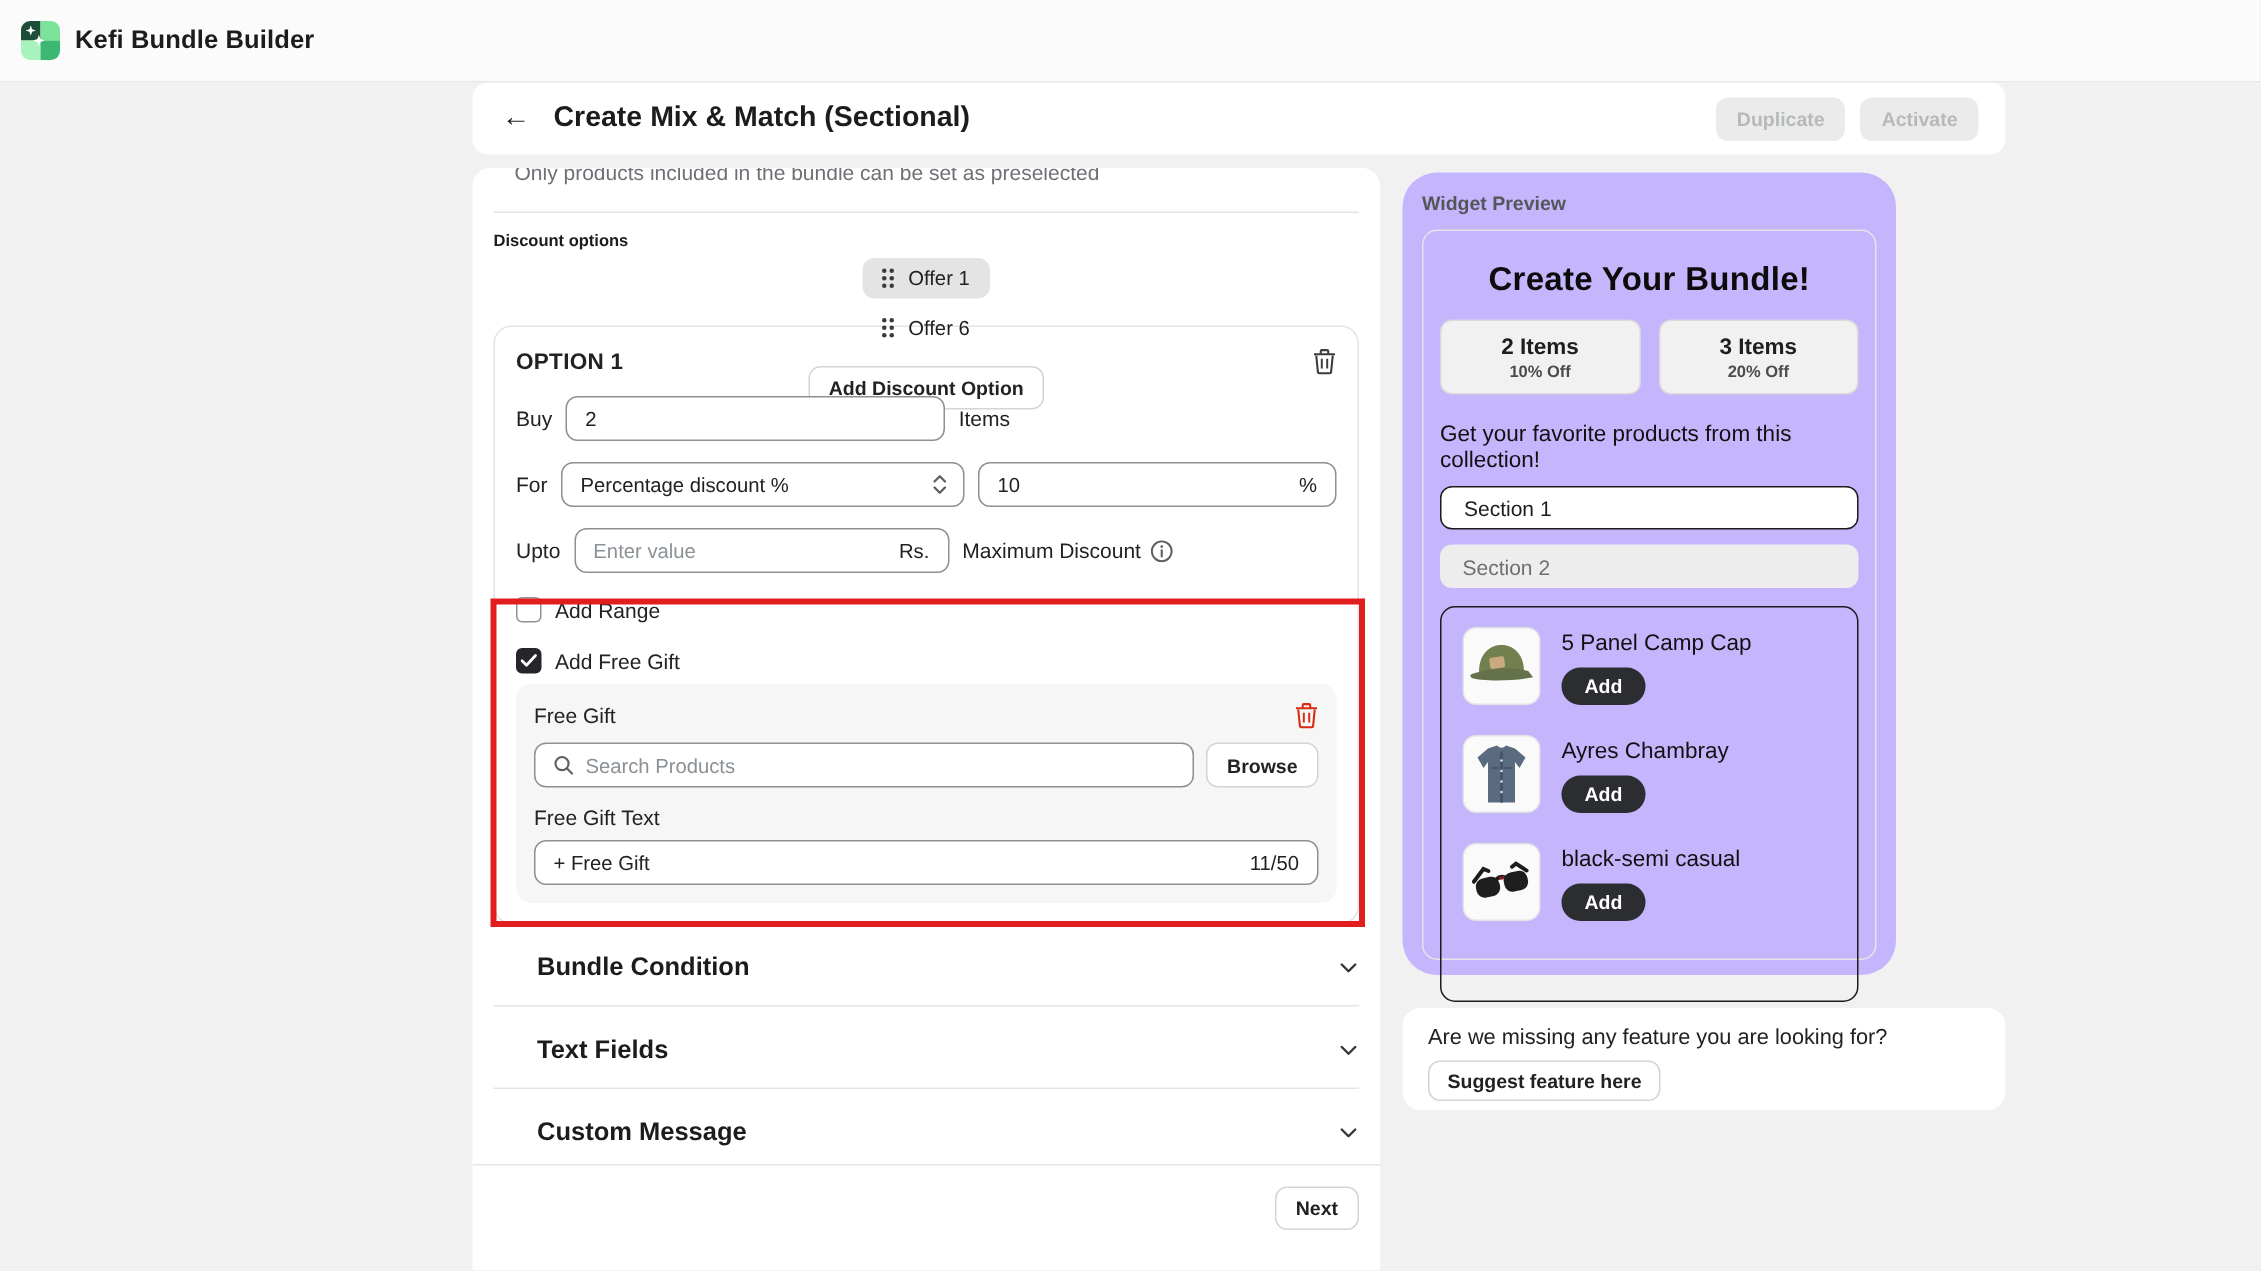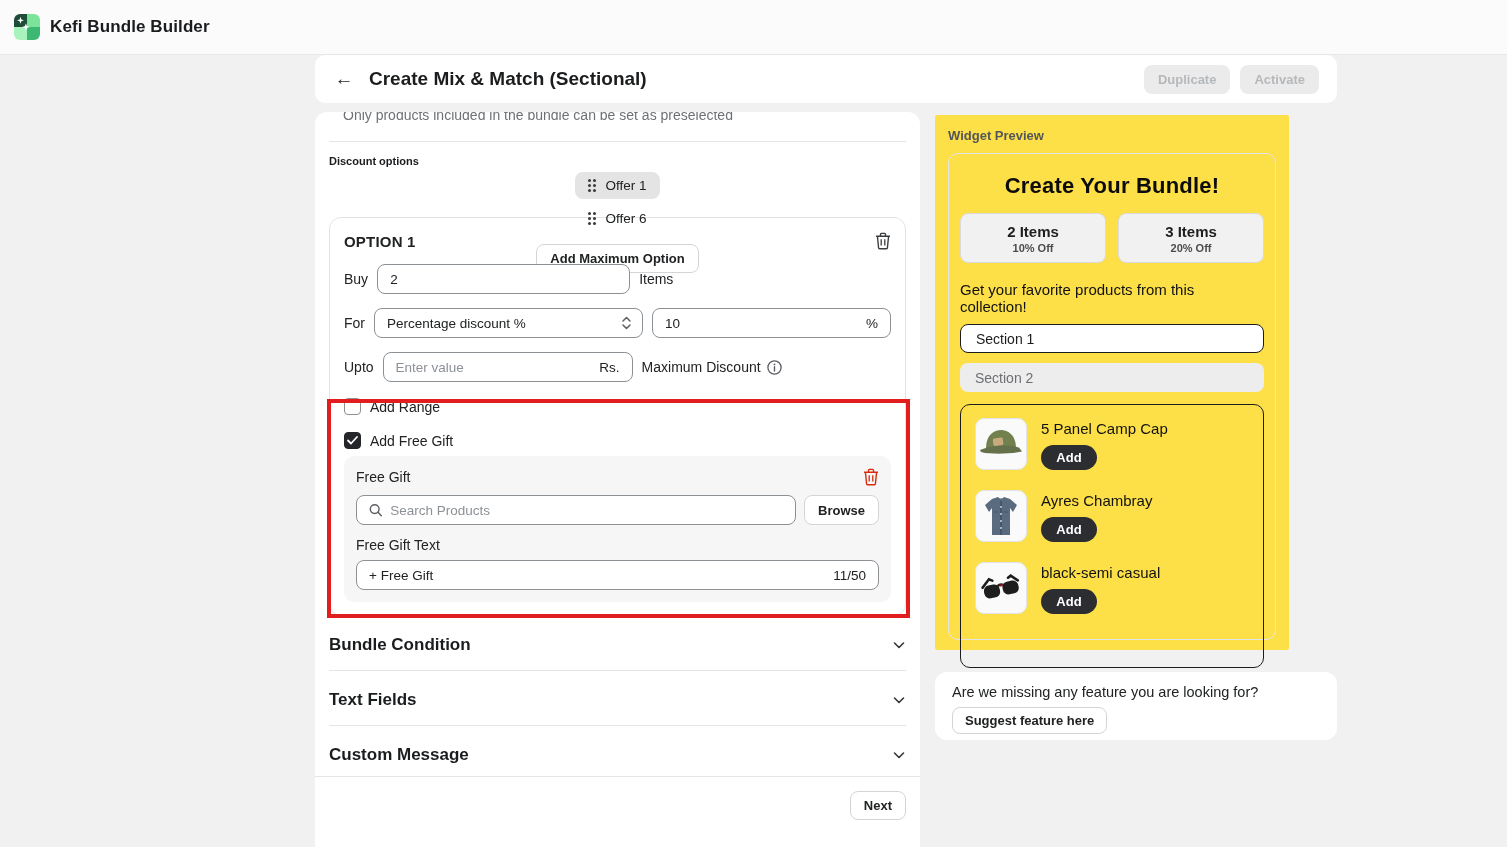--- a/index.html
+++ b/index.html
@@ -89,34 +89,34 @@
   .gift-head { display:flex; align-items:center; justify-content:space-between; height:17px; }
   .gift-label, .gift-text-label { font-size:14px; color:#202223; }
   .trash.red path, .trash.red rect { stroke:#d72c0d; }
   .gift-search-row { margin-top:10px; display:flex; gap:8px; }
   .inp.search { flex:1; background:#fff; border-color:#8c9196; gap:8px; }
   .gift-text-label { display:block; margin-top:12px; }
   .inp.gift-text { margin-top:7px; background:#fff; }
   .char-count { margin-left:auto; color:#202223; font-size:13.5px; }
   
   .accordion { display:flex; align-items:center; justify-content:space-between; height:26px; cursor:pointer; }
-  .accordion.a1 { margin-top:16px; }
+  .accordion.a1 { margin-top:16px;margin-left:29px; }
   .accordion .acc-label { font-size:17px; font-weight:bold; color:#1a1c1e; }
   .divider.mid { margin-top:12px; }
   .divider.full { margin:8px -14px 0; }
   .next-row { margin-top:14px; display:flex; justify-content:flex-end; }
   
   .red-box {
     position:absolute; left:327px; top:399px; width:583px; height:219px;
     border:4px solid #e21d1d; z-index:10; pointer-events:none;
   }
   
   .preview-panel {
-    position:absolute; left:935px; top:115px; width:354px; height:535px;
-    background:#fde047; border-radius:2px; padding:13px; z-index:2;
+    position:absolute; left:935px; top:115px; width:329px; height:535px;
+    background:#c4b5fd; border-radius:23px; padding:13px; z-index:2;
   }
   .preview-label { font-size:13px; font-weight:bold; color:#54565a; }
   .preview-inner { margin-top:10px; border:1px solid #e3e5e7; border-radius:10px; padding:11px; height:487px; }
   .bundle-title { text-align:center; font-size:22px; font-weight:bold; color:#0c0c0c; margin-top:8px; letter-spacing:.2px; }
   .tier-row { margin-top:14px; display:flex; gap:12px; }
   .tier-btn { flex:1; height:50px; background:#f1f1f1; border:1px solid #dadada; border-radius:8px;
     display:flex; flex-direction:column; align-items:center; justify-content:center; gap:2px; cursor:pointer; }
   .tier-items { font-size:15px; font-weight:bold; color:#1e1e1e; }
   .tier-off { font-size:11px; font-weight:bold; color:#4c4c4c; }
   .preview-subtitle { margin-top:18px; font-size:15px; color:#111; }
@@ -192,21 +192,21 @@
           <i></i>
           <i></i>
           <i></i>
           <i></i>
           <i></i>
           <i></i>
         </span>
       <span>Offer 6</span>
     </span>
     <span class="spacer"></span>
-    <button class="btn-outline">Add Maximum Option</button>
+    <button class="btn-outline">Add Discount Option</button>
   </div>
 
   <div class="option-card">
     <div class="option-head">
       <span class="option-title">OPTION 1</span>
       <svg class="trash" viewBox="0 0 16 18" fill="none">
         <path d="M2.5 5 L3.6 16 Q3.7 16.8 4.5 16.8 L11.5 16.8 Q12.3 16.8 12.4 16 L13.5 5" stroke="#3a3d40" stroke-width="1.4"></path>
         <path d="M1 4.2 H15 M5.5 4 V2.2 Q5.5 1.4 6.3 1.4 L9.7 1.4 Q10.5 1.4 10.5 2.2 V4" stroke="#3a3d40" stroke-width="1.4"></path>
         <path d="M6.2 7.2 V13.6 M9.8 7.2 V13.6" stroke="#3a3d40" stroke-width="1.3"></path>
       </svg>

